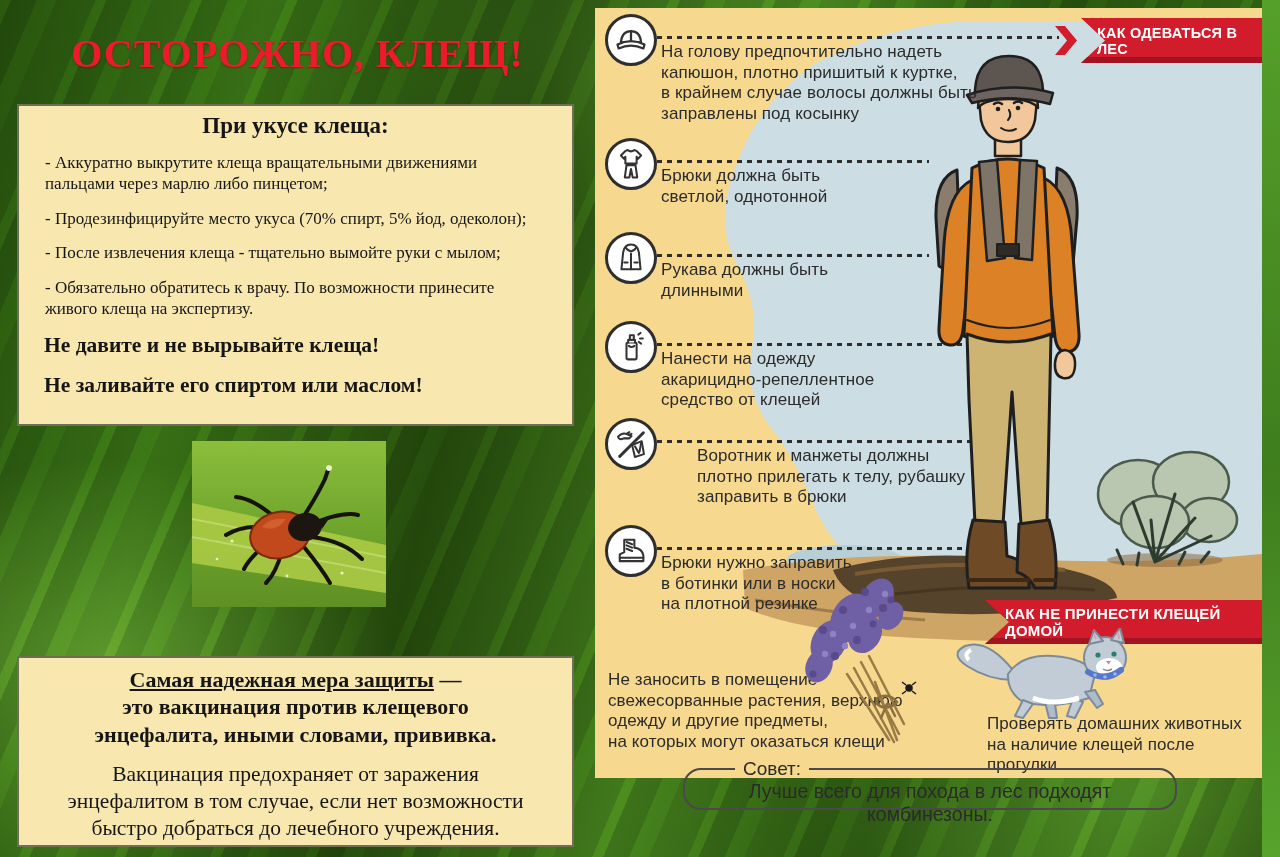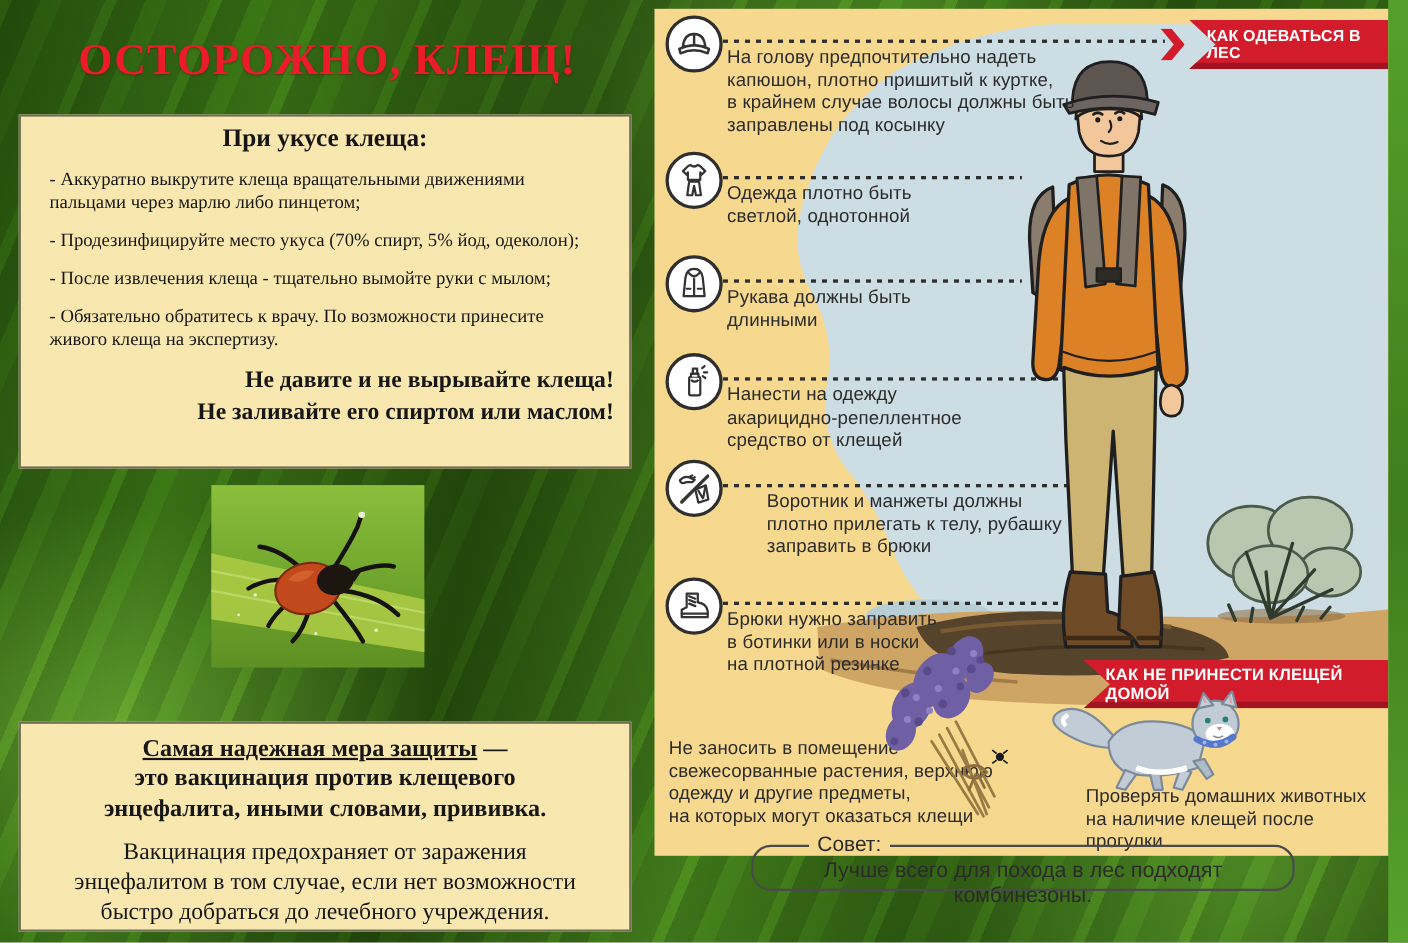--- a/index.html
+++ b/index.html
@@ -28,21 +28,21 @@
     color:#ec1b2c;letter-spacing:1px;text-shadow:0 1px 2px rgba(60,0,0,.35);
   }
   .cream-box{
     position:absolute;background:#f8e7af;border:2px solid #6f6f55;
     box-sizing:border-box;color:#161616;
     font-family:"Liberation Serif",serif;
   }
   .bite-box{left:17px;top:104px;width:557px;height:322px;padding:5px 13px 4px 13px;}
   .bite-heading{text-align:center;font-weight:bold;font-size:23px;margin:2px 0 3px 0;}
   .bite-line{font-size:17px;line-height:1.26;margin:13px;}
-  .bite-warning{text-align:right;font-weight:bold;font-size:21.5px;line-height:1.27;margin:1px;}
+  .bite-warning{text-align:left;font-weight:bold;font-size:21.5px;line-height:1.27;margin:12px;}
   .vaccine-box{left:17px;top:620px;width:557px;height:191px;padding:8px 10px;text-align:center;margin-top:36px;}
   .vaccine-heading{font-weight:bold;font-size:22px;line-height:1.24;margin:0;white-space:pre-line;}
   .vaccine-heading .u{text-decoration:underline;}
   .vaccine-paragraph{font-size:21.5px;line-height:1.26;margin:13px 0 0 0;white-space:pre-line;}
   .tick-photo{position:absolute;left:192px;top:441px;width:194px;height:166px;}
   
   .panel{position:absolute;left:595px;top:8px;width:667px;height:770px;background:#f6d88e;}
   .panel-underlay{position:absolute;left:0;top:0;}
   .ribbon{
     position:absolute;background:#d31c2b;color:#fff;font-weight:bold;
@@ -220,21 +220,21 @@
 капюшон, плотно пришитый к куртке,
 в крайнем случае волосы должны быть
 заправлены под косынку</div>
 
     <div class="tip-icon" style="left:10px;top:130px;">
       <svg viewBox="0 0 32 32" fill="none" stroke="#333" stroke-width="1.8" stroke-linejoin="round" stroke-linecap="round">
         <path d="M11 4.5 L13 3.5 Q16 6 19 3.5 L21 4.5 L25 8.5 L22 11.5 L21 9.5 L21 15.5 L11 15.5 L11 9.5 L10 11.5 L7 8.5 Z" fill="#fff"></path>
         <path d="M12 17 L20 17 L21.5 28 L17.5 28 L16 20.5 L14.5 28 L10.5 28 Z" fill="#fff"></path>
       </svg>
     </div>
-    <div class="tip-text" style="left:66px;top:158px;">Одежда плотно быть
+    <div class="tip-text" style="left:66px;top:158px;">Брюки должна быть
 светлой, однотонной</div>
 
     <div class="tip-icon" style="left:10px;top:224px;">
       <svg viewBox="0 0 32 32" fill="none" stroke="#333" stroke-width="1.8" stroke-linejoin="round" stroke-linecap="round">
         <path d="M16 4 Q10 4 9 11 L7.5 26 L24.5 26 L23 11 Q22 4 16 4 Z" fill="#fff"></path>
         <path d="M11.5 7 Q16 13 20.5 7"></path>
         <path d="M16 12 L16 26"></path>
         <path d="M10 20 L13 20 M19 20 L22 20"></path>
       </svg>
     </div>

